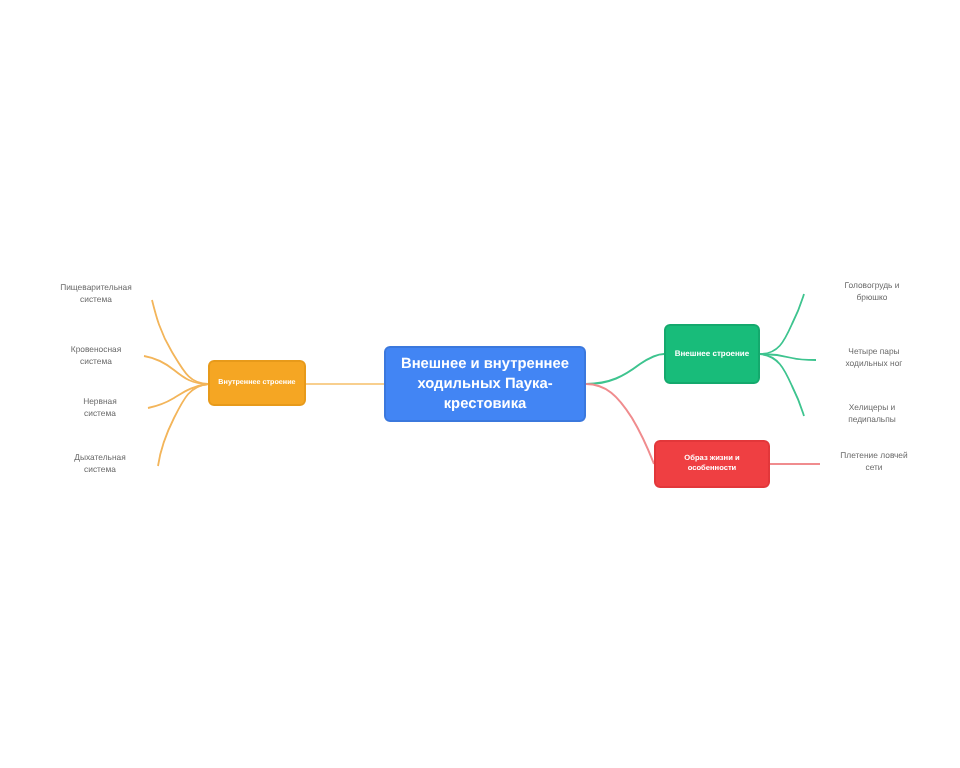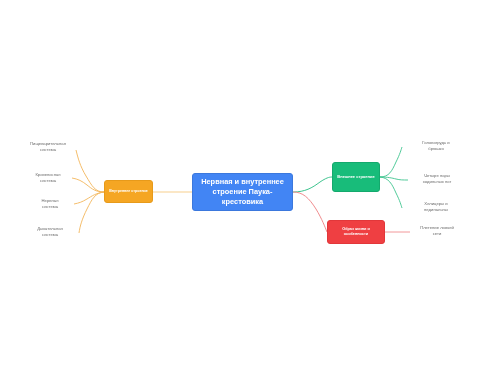--- a/index.html
+++ b/index.html
@@ -122,22 +122,22 @@
     <path d="M380,177 C388,177 392,178 396,179 C400,180 403,180 408,180" stroke="#3ec48f" stroke-width="0.9" fill="none"></path>
     <path d="M380,177 C389,178 392,184 396,193 C400,201 401,205 402,208" stroke="#3ec48f" stroke-width="0.9" fill="none"></path>
 
     <path d="M293,192 C303,192 309,198 316,209 C322,219 325,227 327,232" stroke="#f08c8e" stroke-width="1" fill="none"></path>
 
     <path d="M385,232 L410,232" stroke="#f08c8e" stroke-width="0.9" fill="none"></path>
   </svg>
 
   <div class="node node-root">
     <div>
-      <span>Нервная и внутреннее</span>
-      <span>строение Паука-крестовика</span>
+      <span>Внешнее и внутреннее</span>
+      <span>ходильных Паука-крестовика</span>
     </div>
   </div>
 
   <div class="node node-inner">
     <div>
       <span>Внутреннее</span>
       <span>строение</span>
     </div>
   </div>
 

